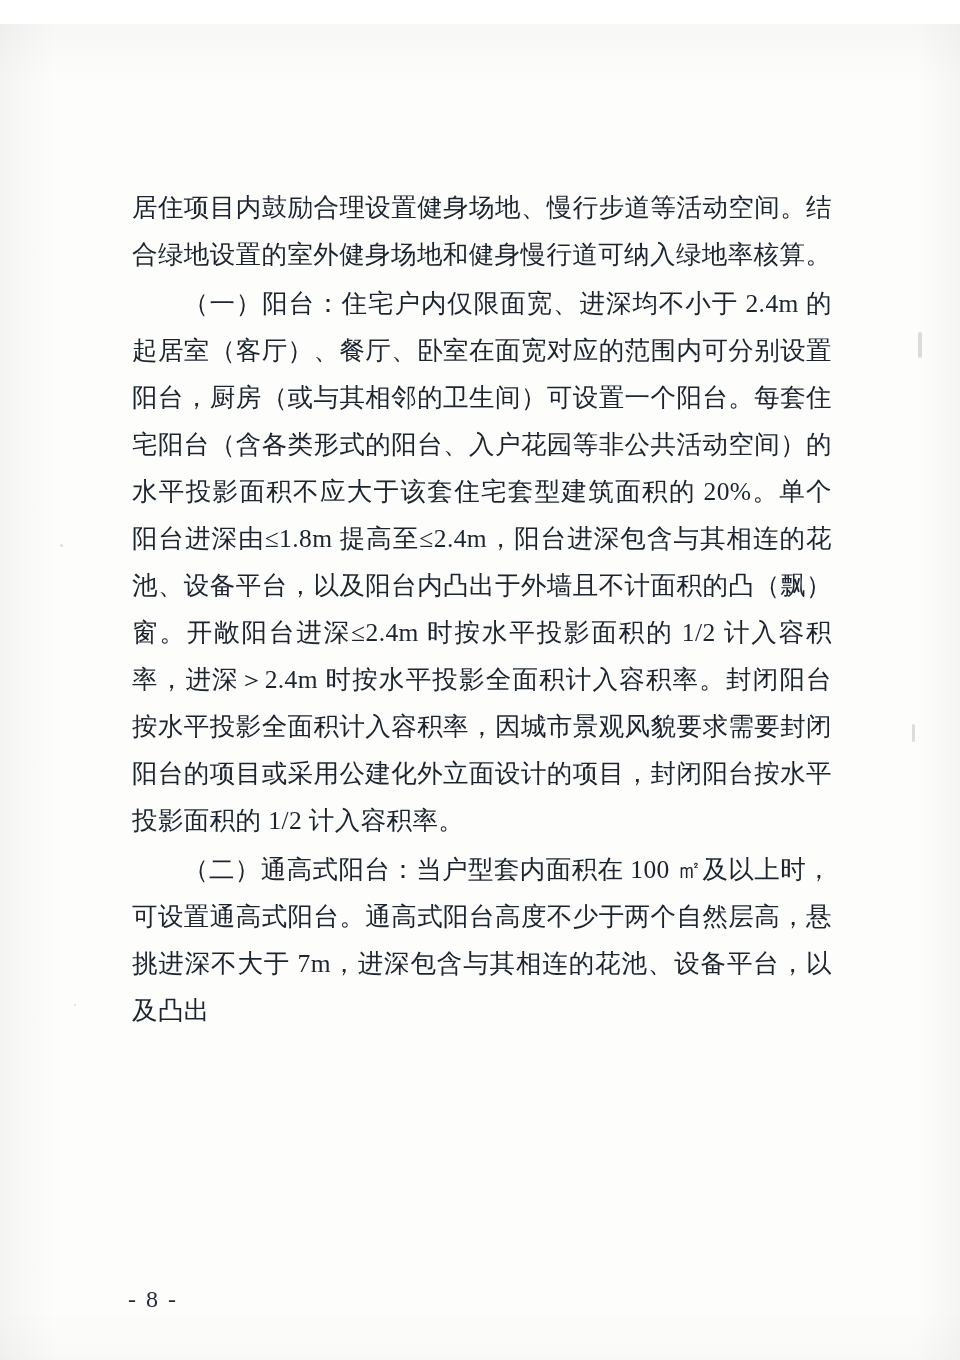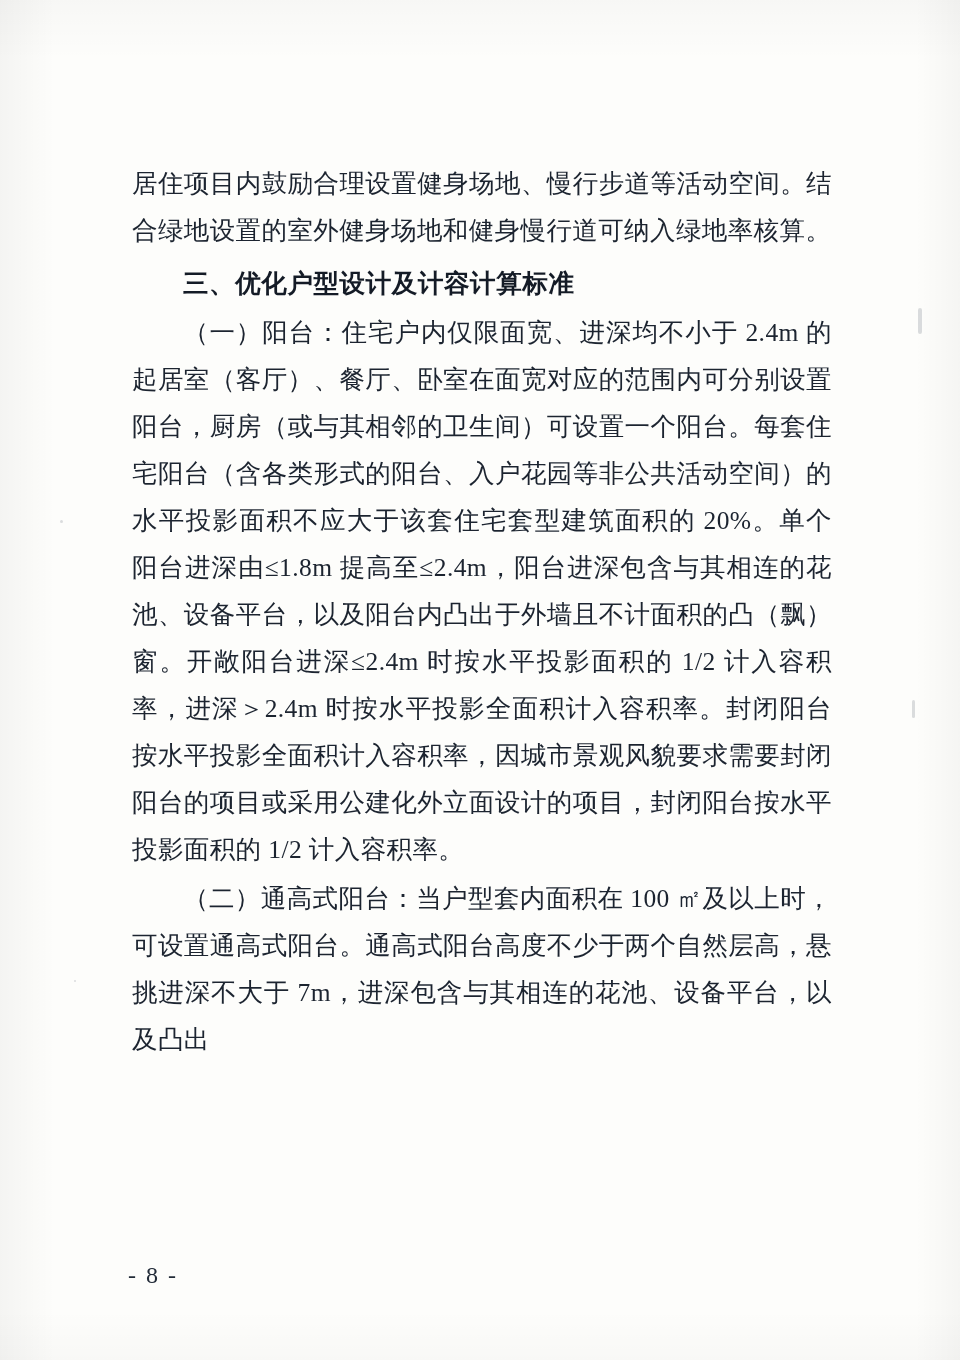--- a/index.html
+++ b/index.html
@@ -12,20 +12,21 @@
     height: 1360px;
     position: relative;
     font-family: "Liberation Serif", "DejaVu Serif", serif;
     color: #1a1f2b;
     overflow: hidden;
   }
   .page {
     position: absolute;
     inset: 0;
     background: #fdfdfb;
+    margin-top: 24px;
   }
   
   .page::before {
     content: "";
     position: absolute;
     inset: 0;
     background:
       linear-gradient(to right, rgba(0,0,0,0.035) 0px, rgba(0,0,0,0) 55px),
       linear-gradient(to left, rgba(0,0,0,0.030) 0px, rgba(0,0,0,0) 45px),
       linear-gradient(to bottom, rgba(0,0,0,0.025) 0px, rgba(0,0,0,0) 60px),
@@ -80,21 +81,20 @@
 </head>
 <body>
 
 <div class="page">
 
   <div class="content">
 
     <p class="para">居住项目内鼓励合理设置健身场地、慢行步道等活动空间。结合绿地设置的室外健身场地和健身慢行道可纳入绿地率核算。</p>
 
 
-    <h2 class="section">三、优化户型设计及计容计算标准</h2>
 
     <p class="para indent">（一）阳台：住宅户内仅限面宽、进深均不小于 2.4m 的起居室（客厅）、餐厅、卧室在面宽对应的范围内可分别设置阳台，厨房（或与其相邻的卫生间）可设置一个阳台。每套住宅阳台（含各类形式的阳台、入户花园等非公共活动空间）的水平投影面积不应大于该套住宅套型建筑面积的 20%。单个阳台进深由≤1.8m 提高至≤2.4m，阳台进深包含与其相连的花池、设备平台，以及阳台内凸出于外墙且不计面积的凸（飘）窗。开敞阳台进深≤2.4m 时按水平投影面积的 1/2 计入容积率，进深＞2.4m 时按水平投影全面积计入容积率。封闭阳台按水平投影全面积计入容积率，因城市景观风貌要求需要封闭阳台的项目或采用公建化外立面设计的项目，封闭阳台按水平投影面积的 1/2 计入容积率。</p>
 
     <p class="para indent">（二）通高式阳台：当户型套内面积在 100 ㎡及以上时，可设置通高式阳台。通高式阳台高度不少于两个自然层高，悬挑进深不大于 7m，进深包含与其相连的花池、设备平台，以及凸出</p>
 
   </div>
 
   <div class="pagenum">- 8 -</div>
 
   <span class="speck" style="left:918px; top:308px; width:4px; height:26px; border-radius:2px;"></span>

